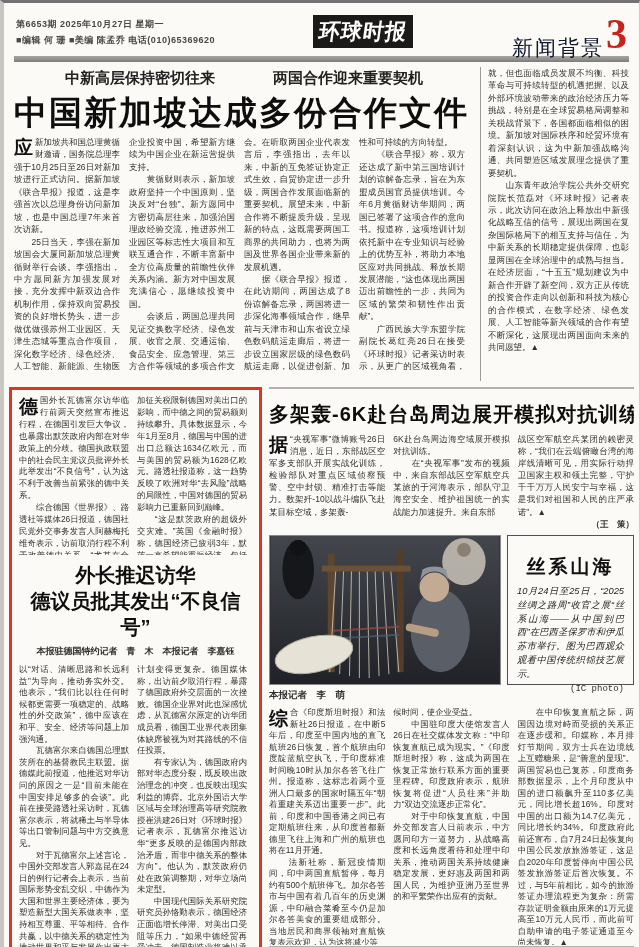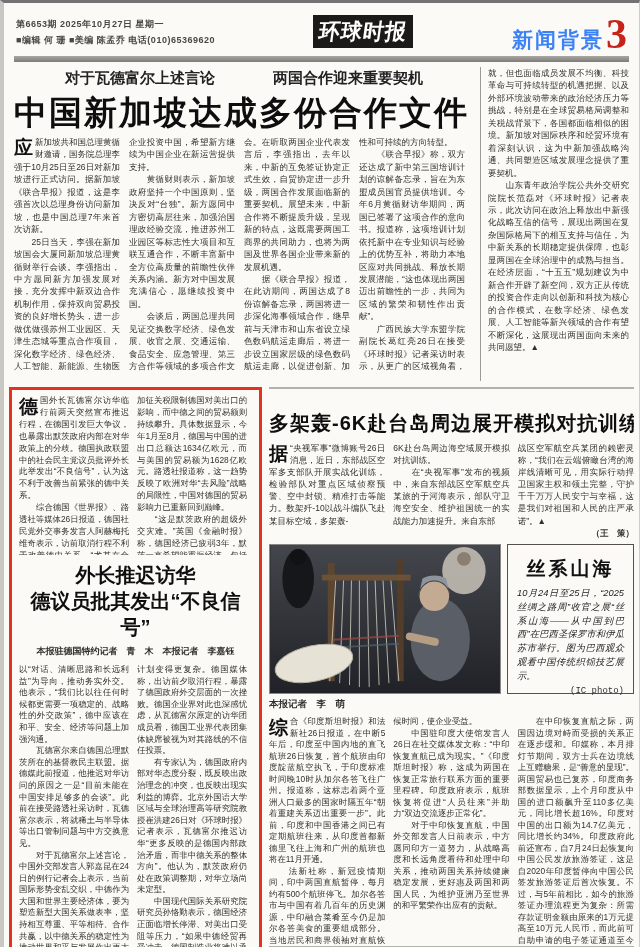--- a/index.html
+++ b/index.html
@@ -9,21 +9,21 @@
     border-left:4px solid #c9c7c2;border-top:3px solid #737373;border-right:1px solid #cfcdc8;
     font-family:"Liberation Sans","DejaVu Sans",sans-serif;color:#33312e;
   }
   
   .hdr{display:flex;align-items:flex-start;justify-content:space-between;margin:9px 12px 0 12px;height:42px;}
   .issue-block{font-size:9px;font-weight:bold;color:#4a4845;line-height:16px;letter-spacing:.5px;padding-top:4px;}
   .brand-box{background:#1b1a18;color:#fff;width:100px;height:33px;margin-top:3px;
     display:flex;align-items:center;justify-content:center;}
   .brand-box span{font-size:21px;font-weight:900;transform:skewX(-8deg) scaleY(1.05);letter-spacing:1px;}
   .section-block{display:flex;align-items:flex-start;padding-top:2px;}
-  .section-name{font-size:21px;font-weight:700;letter-spacing:2px;color:#3b82f6;margin-top:12px;}
+  .section-name{font-size:21px;font-weight:400;letter-spacing:2px;color:#0f172a;margin-top:20px;}
   .page-num{font-size:42px;font-weight:900;color:#c5231c;line-height:40px;margin-left:2px;font-family:"Liberation Serif","DejaVu Serif",serif;}
   .gray-bar{height:6px;margin:2px 10px 0 10px;background:linear-gradient(#a9a7a3,#7e7c78);}
   
   .lead{display:flex;margin:5px 10px 0 10px;height:314px;}
   .lead-left{width:460px;}
   .lead-right{flex:1;border-left:1px solid #9d9b97;margin-left:6px;padding-left:7px;
     font-size:8.5px;line-height:12.45px;text-align:justify;white-space:pre-line;overflow:hidden;height:314px;}
   .kicker{display:flex;justify-content:center;gap:58px;font-size:15px;font-weight:bold;color:#222;margin-top:2px;}
   .lead-headline{margin:3px 0 0 0;font-size:33px;font-weight:900;letter-spacing:2px;color:#0e0e0e;white-space:nowrap;}
   .byline{font-size:10px;font-weight:bold;text-align:center;margin:6px 0 5px 0;color:#222;}
@@ -35,31 +35,31 @@
   .red-box{width:233px;height:557px;border:3px solid #de3420;box-sizing:content-box;
     padding:5px 7px;background:#fbfaf6;}
   .gcols{display:flex;gap:8px;}
   .gcol{width:110px;font-size:8.4px;line-height:11.9px;text-align:justify;white-space:pre-line;overflow:hidden;}
   .gcols.gtop .gcol{height:160px;}
   .gcols.gbot .gcol{height:296px;line-height:11.6px;}
   .ghead{margin:7px 0 0 0;text-align:center;font-size:20px;font-weight:900;line-height:26px;color:#0e0e0e;}
   .gbyline{font-size:9px;font-weight:bold;text-align:center;margin:5px 0 6px 0;}
   
   .right-col{flex:1;border-top:2px solid #b3b1ad;border-bottom:2px solid #b3b1ad;
-    padding-top:21px;overflow:hidden;height:561px;box-sizing:border-box;}
+    padding-top:12px;overflow:hidden;height:561px;box-sizing:border-box;}
   .drill-head{margin:0;font-size:20px;font-weight:900;letter-spacing:1px;color:#0e0e0e;white-space:nowrap;}
   .tricols{display:flex;gap:8px;margin-top:5px;}
   .tricol{width:120px;font-size:8.5px;line-height:12.1px;text-align:justify;white-space:pre-line;overflow:hidden;}
   .drill .tricol{height:96px;}
   .drill-credit{text-align:right;font-size:8.5px;font-weight:bold;}
   .photo-row{display:flex;gap:6px;margin-top:6px;height:150px;}
   .photo{width:232px;height:150px;border:1px solid #8a8885;box-sizing:border-box;background:#2c2e33;}
   .photo svg{display:block;width:100%;height:100%;}
   .silk-box{flex:1;border:1px solid #55524e;padding:4px 9px;box-sizing:border-box;background:#fbfaf6;}
-  .silk-title{font-size:19px;font-weight:900;text-align:center;letter-spacing:3px;color:#111;margin-top:7px;}
+  .silk-title{font-size:19px;font-weight:900;text-align:center;letter-spacing:3px;color:#111;margin-top:14px;}
   .silk-caption{font-family:Liberation Sans, sans-serif;font-style:italic;
     font-size:9.3px;line-height:13.8px;text-align:justify;margin:5px 0 0 0;color:#222;}
   .silk-credit{font-size:9px;text-align:right;margin-top:2px;color:#333;font-family:"Liberation Mono","DejaVu Sans Mono",monospace;}
   .india-head{margin:7px 0 0 0;font-size:20px;font-weight:900;text-align:center;letter-spacing:2px;color:#0e0e0e;white-space:nowrap;}
   .india-byline{font-size:9.5px;font-weight:bold;text-align:left;margin:4px 0 4px 0;}
   .india .tricol{height:238px;line-height:11.5px;font-size:8.4px;}
 </style>
 </head>
 <body>
 
@@ -76,21 +76,21 @@
     <div class="section-block">
         <span class="section-name">新闻背景</span>
         <span class="page-num">3</span>
       </div>
   </header>
   <div class="gray-bar"></div>
 
   <section class="lead">
     <div class="lead-left">
       <div class="kicker">
-          <span>对于瓦德富尔上述言论</span>
+          <span>中新高层保持密切往来</span>
           <span>两国合作迎来重要契机</span>
         </div>
       <h1 class="lead-headline">中国新加坡达成多份合作文件</h1>
       <div class="cols">
         <div class="col"><span class="dropcap">应</span><span>新加坡共和国总理黄循财邀请，国务院总理李强于10月25日至26日对新加坡进行正式访问。据新加坡《联合早报》报道，这是李强首次以总理身份访问新加坡，也是中国总理7年来首次访新。
 　　25日当天，李强在新加坡国会大厦同新加坡总理黄循财举行会谈。李强指出，中方愿同新方加强发展对接，充分发挥中新双边合作机制作用，保持双向贸易投资的良好增长势头，进一步做优做强苏州工业园区、天津生态城等重点合作项目，深化数字经济、绿色经济、人工智能、新能源、生物医药等领域合作，积极拓展第三方合作。中方欢迎更多新方</span></div>
         <div class="col">企业投资中国，希望新方继续为中国企业在新运营提供支持。
 　　黄循财则表示，新加坡政府坚持一个中国原则，坚决反对“台独”。新方愿同中方密切高层往来，加强治国理政经验交流，推进苏州工业园区等标志性大项目和互联互通合作，不断丰富新中全方位高质量的前瞻性伙伴关系内涵。新方对中国发展充满信心，愿继续投资中国。
 　　会谈后，两国总理共同见证交换数字经济、绿色发展、收官之展、交通运输、食品安全、应急管理、第三方合作等领域的多项合作文件。
 　　26日，李强同新加坡副总理颜金勇共同出席中新工商界晚宴</div>

